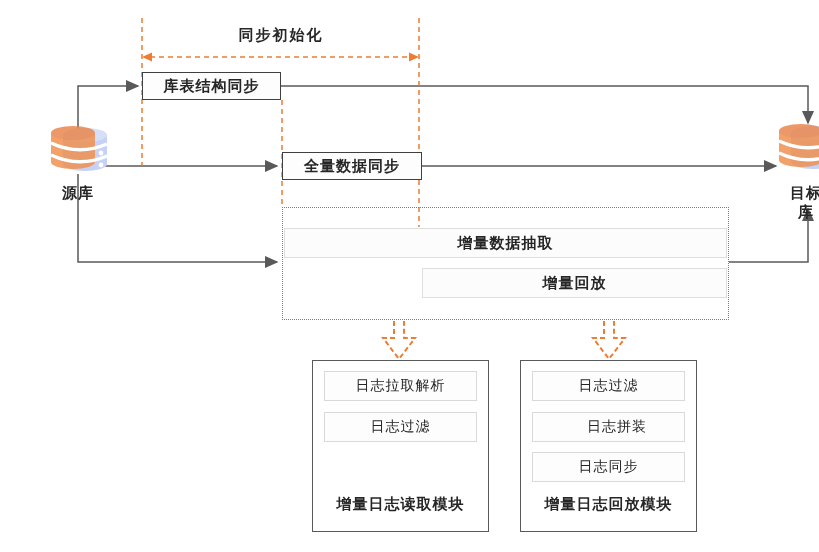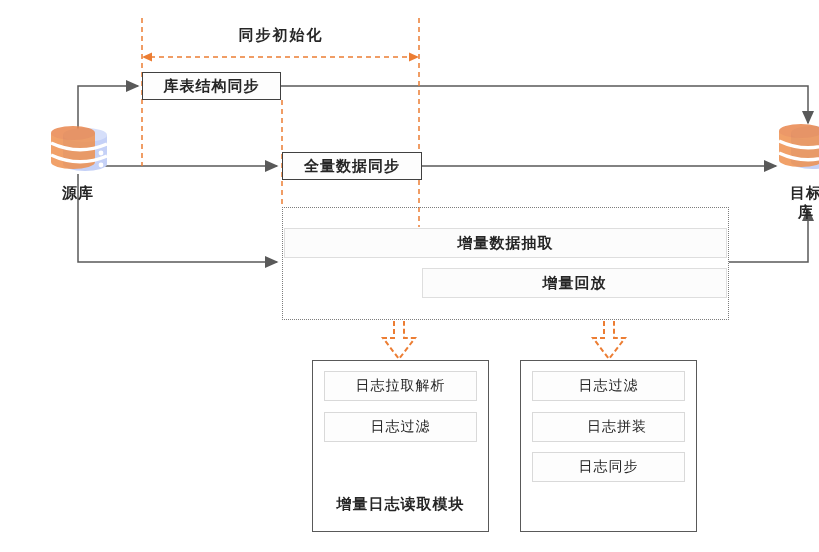--- a/index.html
+++ b/index.html
@@ -116,15 +116,16 @@
   <div class="abs module" style="left:278px;top:360px;width:177px;height:172px;">
     <div class="module-item" style="top:10px;">日志拉取解析</div>
     <div class="module-item" style="top:51px;">日志过滤</div>
     <div class="module-title">增量日志读取模块</div>
   </div>
 
   <div class="abs module" style="left:486px;top:360px;width:177px;height:172px;">
     <div class="module-item" style="top:10px;">日志过滤</div>
     <div class="module-item" style="top:51px;padding-left:17px;">日志拼装</div>
     <div class="module-item" style="top:91px;">日志同步</div>
+    <div class="module-title">增量日志回放模块</div>
   </div>
 
 </div>
 
 </body></html>

